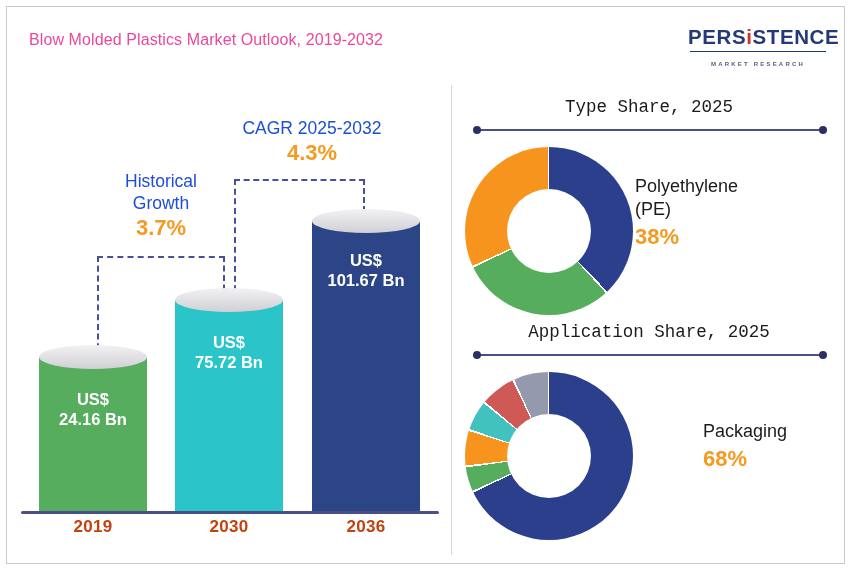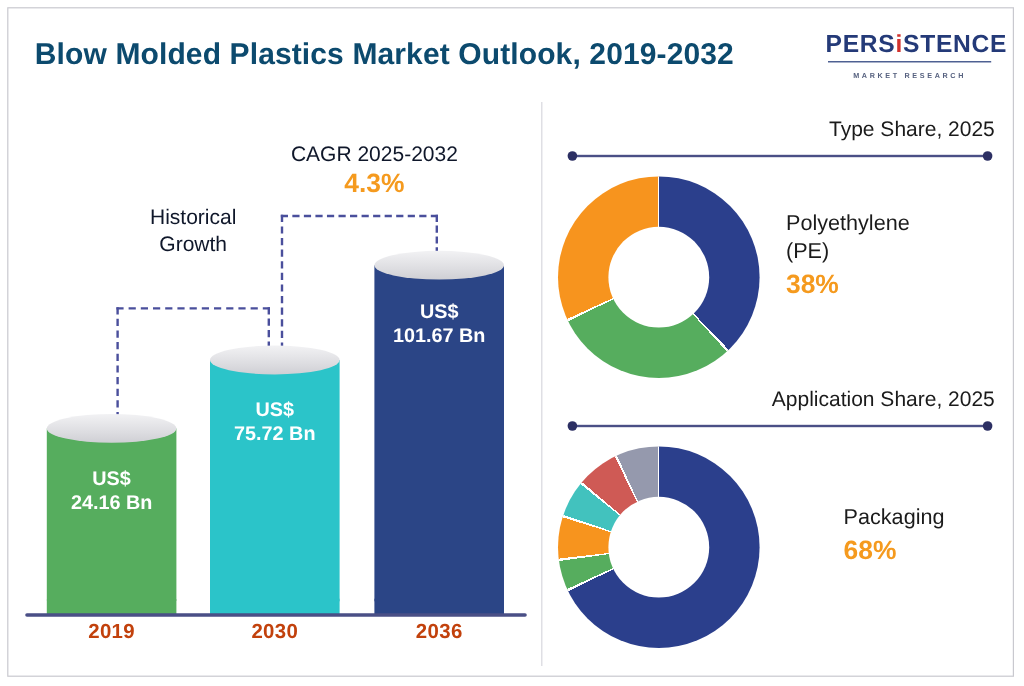--- a/index.html
+++ b/index.html
@@ -1,21 +1,21 @@
 <!DOCTYPE html>
 <html><head>
 <meta charset="utf-8">
 <style>
   html,body{margin:0;padding:0;background:#ffffff;}
   body{width:853px;height:572px;font-family:"Liberation Sans",sans-serif;-webkit-font-smoothing:antialiased;}
 
   #card{position:absolute;left:6px;top:6px;width:839px;height:558px;background:#fff;border:1px solid #c9c9cf;box-sizing:border-box;overflow:hidden;}
 
   
-  #title{position:absolute;left:22px;top:24px;font-size:25px;font-weight:700;color:#0c4a6e;letter-spacing:.1px;white-space:nowrap;}
+  #title{position:absolute;left:22px;top:24px;font-size:16px;font-weight:400;color:#ec4899;letter-spacing:.1px;white-space:nowrap;}
   #logo{position:absolute;right:16px;top:18px;width:140px;height:40px;}
   #logoWord{position:absolute;left:0;top:0;width:140px;text-align:center;font-size:20.5px;font-weight:700;color:#243a78;letter-spacing:.6px;line-height:24px;}
   #logoWord .hi{color:#d2322d;}
   #logoRule{position:absolute;left:2px;top:26px;width:136px;height:1px;background:#243a78;}
   #logoSubWrap{position:absolute;left:0;top:27px;width:140px;text-align:center;}
   #logoSubWrap span{background:#fff;padding:0 5px;font-size:6px;font-weight:700;color:#56617f;letter-spacing:2.2px;}
 
   
   #vdiv{position:absolute;left:444px;top:78px;width:1px;height:470px;background:#d8d8de;}
 
@@ -26,29 +26,29 @@
   .bar{position:absolute;}
   .bar .top{position:absolute;left:0;top:0;width:100%;height:24px;border-radius:50%;
             background:linear-gradient(180deg,#f2f2f4 0%,#dcdce0 65%,#cfcfd4 100%);}
   .bar .bot{position:absolute;left:0;bottom:-11px;width:100%;height:22px;border-radius:50%;}
   .bar .side{position:absolute;left:0;top:12px;width:100%;}
   .bar .val{position:absolute;left:0;width:100%;text-align:center;color:#fff;font-weight:700;font-size:16.5px;line-height:20px;}
   .bar .yr{position:absolute;left:-14px;width:calc(100% + 28px);top:510px;text-align:center;font-size:17px;font-weight:700;color:#c2410c;letter-spacing:.3px;}
 
   
   .callout{position:absolute;text-align:center;}
-  .callout .lab{font-size:17.5px;color:#0f172a;line-height:22px;}
+  .callout .lab{font-size:17.5px;color:#1d4ed8;line-height:22px;}
   .callout .pct{font-size:22px;font-weight:700;color:#f59a1e;line-height:26px;margin-top:1px;}
 
   .dash{position:absolute;border-color:#4a4f9c;}
   .dash.h{border-top:2px dashed #4a4f9c;}
   .dash.v{border-left:2px dashed #4a4f9c;}
 
   
-  .panel-title{position:absolute;text-align:right;font-size:17.5px;color:#1b1b1b;}
+  .panel-title{position:absolute;text-align:center;font-size:17.5px;color:#1b1b1b;font-family:Liberation Mono, monospace;}
   .rule{position:absolute;height:2px;background:#4a4f86;}
   .rule .dotL,.rule .dotR{position:absolute;top:-3px;width:8px;height:8px;border-radius:50%;background:#2c2f63;}
   .rule .dotL{left:-2px;} .rule .dotR{right:-2px;}
 
   .donut{position:absolute;border-radius:50%;}
   .donut .hole{position:absolute;left:50%;top:50%;transform:translate(-50%,-50%);border-radius:50%;background:#fff;}
 
   .dlab{position:absolute;}
   .dlab .n{font-size:18px;color:#1b1b1b;line-height:23px;}
   .dlab .p{font-size:22px;font-weight:700;color:#f59a1e;line-height:27px;margin-top:2px;}
@@ -66,20 +66,21 @@
     <div id="logoSubWrap"><span>MARKET RESEARCH</span></div>
   </div>
 
   <div id="vdiv"></div>
 
   <div id="bars">
 
     <div class="callout" style="left:78px;top:163px;width:152px;">
       <div class="lab">Historical</div>
       <div class="lab">Growth</div>
+      <div class="pct">3.7%</div>
     </div>
 
     <div class="dash h" style="left:90px;top:249px;width:128px;"></div>
     <div class="dash v" style="left:90px;top:249px;height:103px;"></div>
     <div class="dash v" style="left:216px;top:249px;height:44px;"></div>
 
     <div class="callout" style="left:210px;top:110px;width:190px;">
       <div class="lab">CAGR 2025-2032</div>
       <div class="pct">4.3%</div>
     </div>
@@ -128,21 +129,21 @@
   <div class="rule" style="left:468px;top:122px;width:350px;">
     <span class="dotL"></span>
     <span class="dotR"></span>
   </div>
 
   <div class="donut" id="donut1" style="left: 458px; top: 140px; width: 168px; height: 168px; background: conic-gradient(rgb(43, 63, 140) 0deg, rgb(43, 63, 140) 136.8deg, rgb(86, 173, 94) 136.8deg, rgb(86, 173, 94) 244.8deg, rgb(247, 148, 30) 244.8deg, rgb(247, 148, 30) 360deg);">
       <div style="position: absolute; left: 0px; top: 0px; width: 100%; height: 100%; border-radius: 50%; pointer-events: none; background: conic-gradient(transparent 136.1deg, rgb(255, 255, 255) 136.1deg, rgb(255, 255, 255) 137.5deg, transparent 137.5deg, transparent 244.1deg, rgb(255, 255, 255) 244.1deg, rgb(255, 255, 255) 245.5deg, transparent 245.5deg, transparent 359.3deg, rgb(255, 255, 255) 359.3deg, rgb(255, 255, 255) 360.7deg, transparent 360.7deg);"></div>
     <div class="hole" style="width:84px;height:84px;"></div>
   </div>
 
-  <div class="dlab" style="left:648px;top:168px;width:186px;">
+  <div class="dlab" style="left:628px;top:168px;width:186px;">
     <div class="n">Polyethylene</div>
     <div class="n">(PE)</div>
     <div class="p">38%</div>
   </div>
 
   <div class="panel-title" style="left:462px;top:315px;width:360px;">Application Share, 2025</div>
   <div class="rule" style="left:468px;top:347px;width:350px;">
     <span class="dotL"></span>
     <span class="dotR"></span>
   </div>

